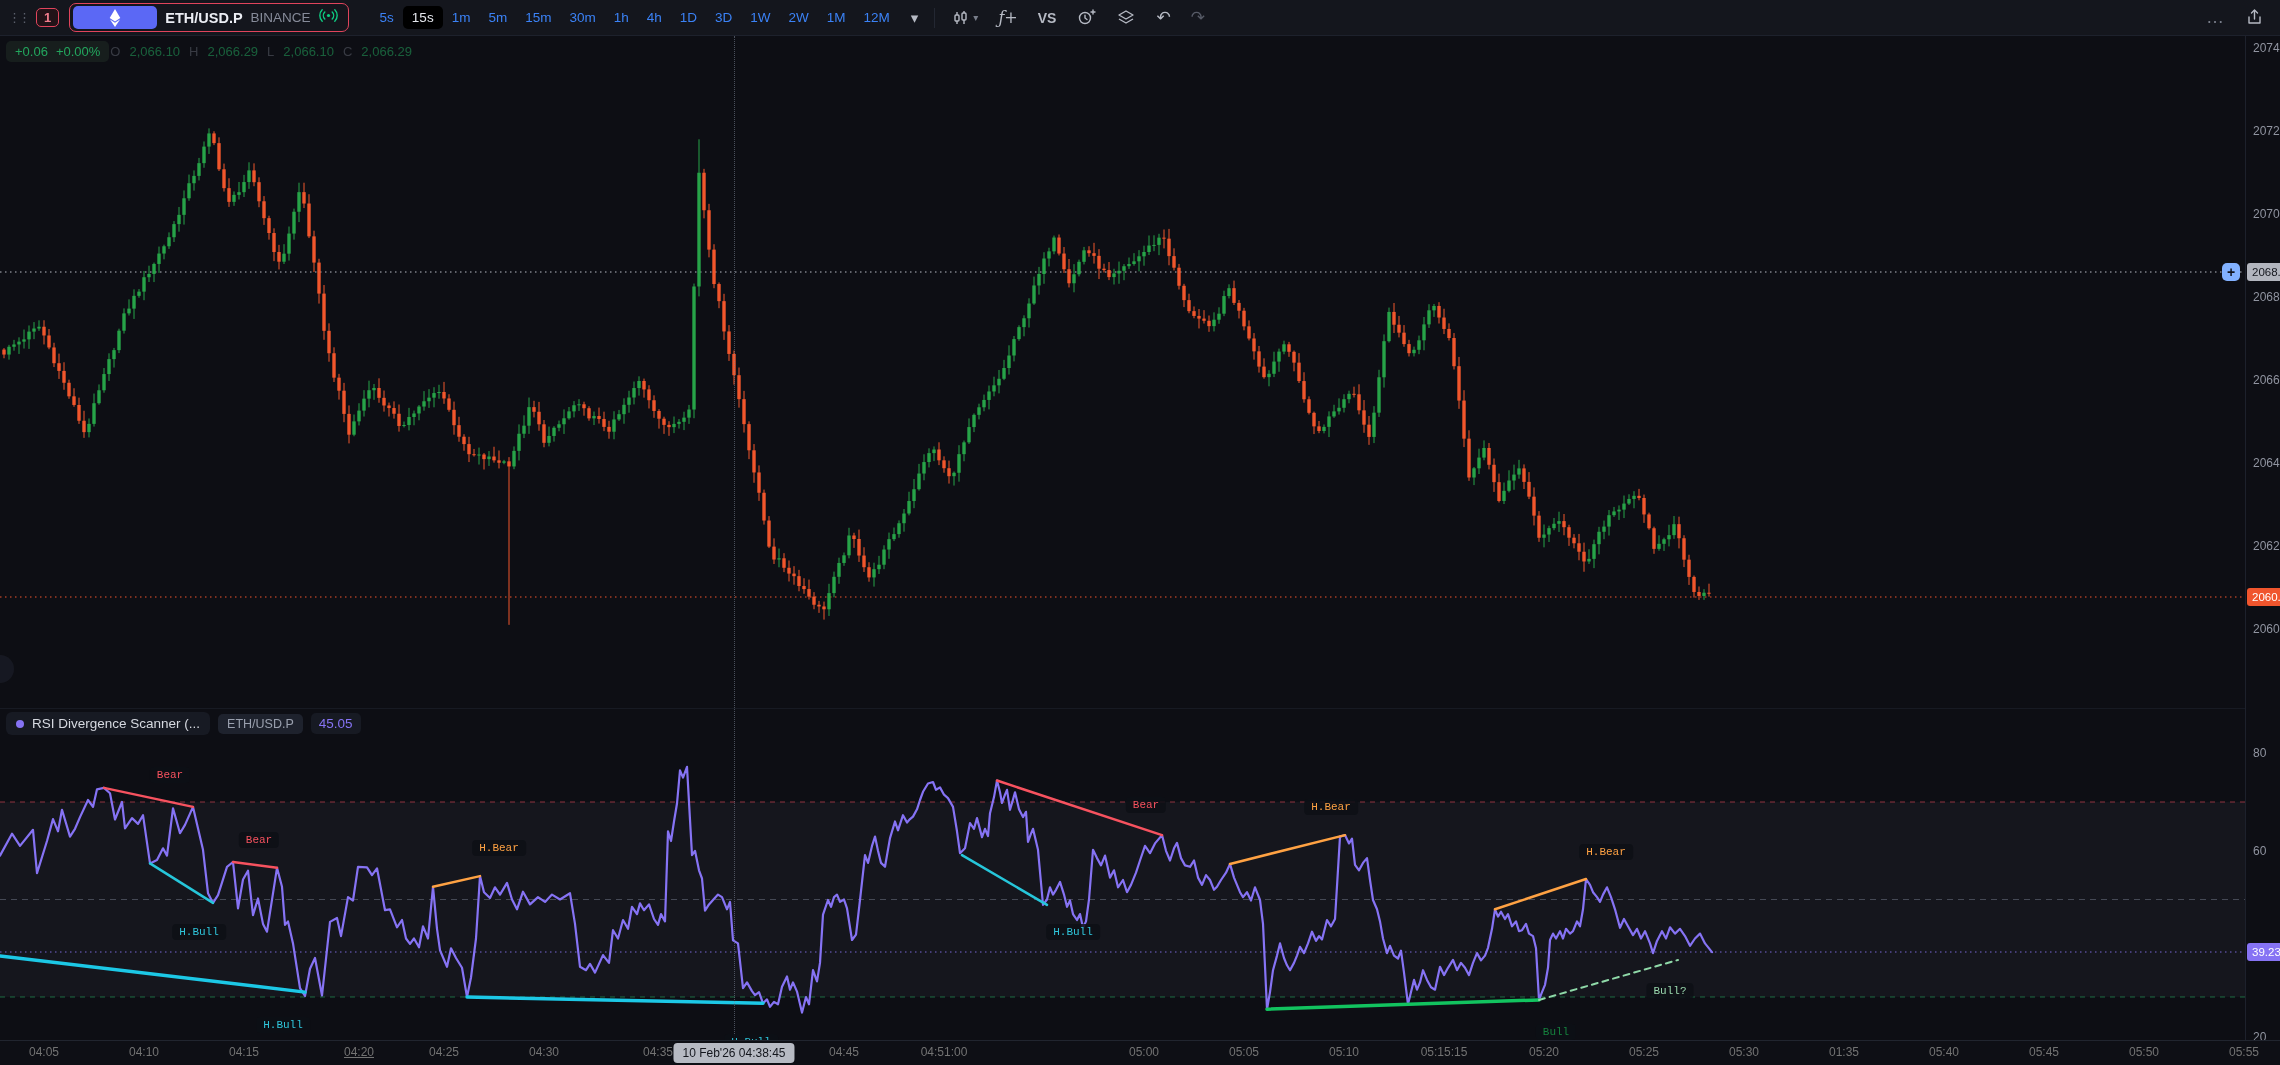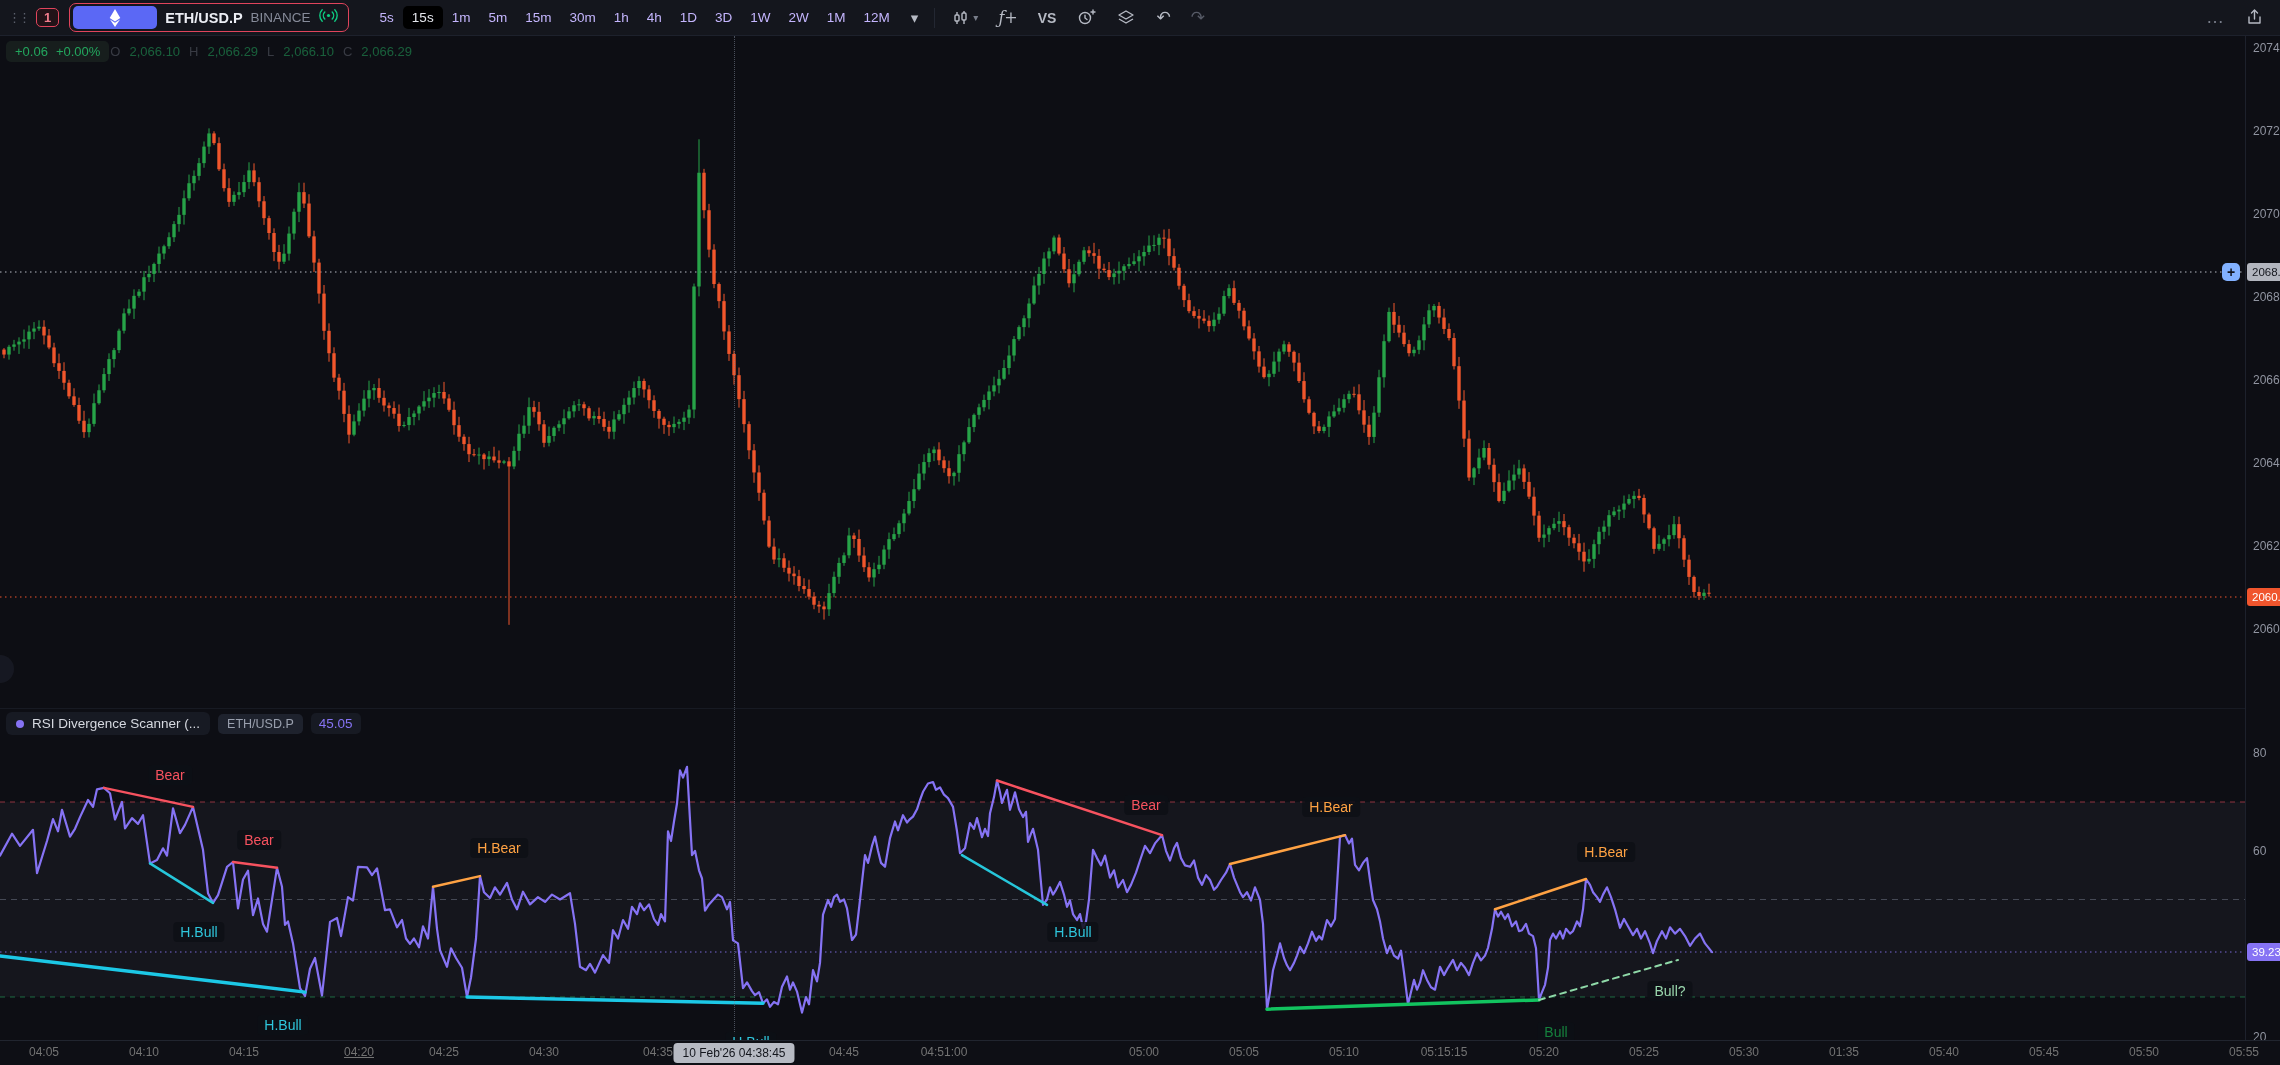--- a/index.html
+++ b/index.html
@@ -10,21 +10,21 @@
   #toolbar{position:absolute;left:0;top:0;width:2280px;height:36px;background:#14161d;
     border-bottom:1px solid #1d212c;display:flex;align-items:center;gap:4px;padding:0 8px;box-sizing:border-box;z-index:30;}
   .grip{color:#5b5f6b;font-size:13px;letter-spacing:-3px;margin-right:4px;cursor:grab;}
   .hint-badge{border:1.5px solid #e0445c;border-radius:5px;color:#f07c8c;background:#221318;
     font-size:13px;font-weight:bold;padding:1px 7px;margin-right:6px;}
   .symbol-group{display:flex;align-items:center;gap:8px;border:1.5px solid #e0445c;border-radius:7px;
     padding:2px 10px 2px 3px;cursor:pointer;}
   .eth-pill{background:#5b68f5;border-radius:5px;width:84px;height:23px;display:flex;align-items:center;justify-content:center;}
   .symbol-name{font-weight:bold;font-size:14.5px;color:#eceef4;}
   .exchange-name{font-size:13.5px;color:#868b99;}
-  .tf{color:#c4b5fd;font-size:13.5px;padding:4px 9px;border-radius:5px;cursor:pointer;}
+  .tf{color:#3b82f6;font-size:13.5px;padding:4px 9px;border-radius:5px;cursor:pointer;}
   .tf.active{background:#000000;color:#e4e6ec;}
   .tb-icon{color:#b6bac4;font-size:15px;padding:4px 8px;border-radius:5px;cursor:pointer;display:flex;align-items:center;gap:2px;}
   .tb-icon svg{display:block;}
   .caret{color:#787d8a;font-size:10px;}
   .tb-sep{width:1px;height:20px;background:#232732;margin:0 4px;}
   .dim{color:#565a66;}
 
   
   #price-row{position:absolute;left:6px;top:41px;display:flex;align-items:center;gap:1px;z-index:20;font-size:13px;}
   .chg-pill{display:flex;gap:8px;background:rgba(34,48,40,.65);border-radius:5px;padding:3px 9px;opacity:.75;}
@@ -37,22 +37,22 @@
   .rsi-title-pill{display:flex;align-items:center;gap:8px;background:#171a23;border-radius:6px;padding:4px 10px;}
   .rsi-dot{width:8px;height:8px;border-radius:50%;background:#8673f4;}
   .rsi-title{font-size:13.5px;color:#d6d9e0;}
   .rsi-sym{background:#1e222d;color:#9aa0ae;font-size:12.5px;border-radius:5px;padding:3px 9px;}
   .rsi-val{color:#8673f4;font-size:13.5px;background:#171a23;border-radius:5px;padding:3px 8px;}
 
   
   #price-svg{position:absolute;left:0;top:36px;}
   #rsi-svg{position:absolute;left:0;top:745px;}
   #rsi-labels{position:absolute;left:0;top:745px;width:2245px;height:295px;pointer-events:none;z-index:12;}
-  .lbl{position:absolute;transform:translate(-50%,-50%);font-size:14px;padding:2px 7px;border-radius:4px;
-    background:rgba(13,15,21,.85);white-space:nowrap;}
+  .lbl{position:absolute;transform:translate(-50%,-50%);font-size:11px;padding:2px 7px;border-radius:4px;
+    background:rgba(13,15,21,.85);white-space:nowrap;font-family:Liberation Mono, monospace;}
   .lbl.bear{color:#f7525f}.lbl.hbear{color:#ffa243}.lbl.hbull{color:#2fc6dc}.lbl.bull{color:#15803d}.lbl.bullq{color:#9ad8ae}
 
   
   #right-axis{position:absolute;left:2245px;top:36px;width:35px;height:1004px;background:#0d0e14;
     border-left:1px solid #1d212c;z-index:15;overflow:hidden;}
   .axis-label{position:absolute;left:7px;transform:translateY(-50%);font-size:12px;color:#9094a0;white-space:nowrap;}
   .axis-badge{position:absolute;left:1px;transform:translateY(-50%);font-size:11.5px;padding:3px 5px;border-radius:3px;white-space:nowrap;}
   .badge-gray{background:#b2b5be;color:#14161d;}
   .badge-orange{background:#f0552d;color:#fff;}
   .badge-purple{background:#8673f4;color:#fff;}

